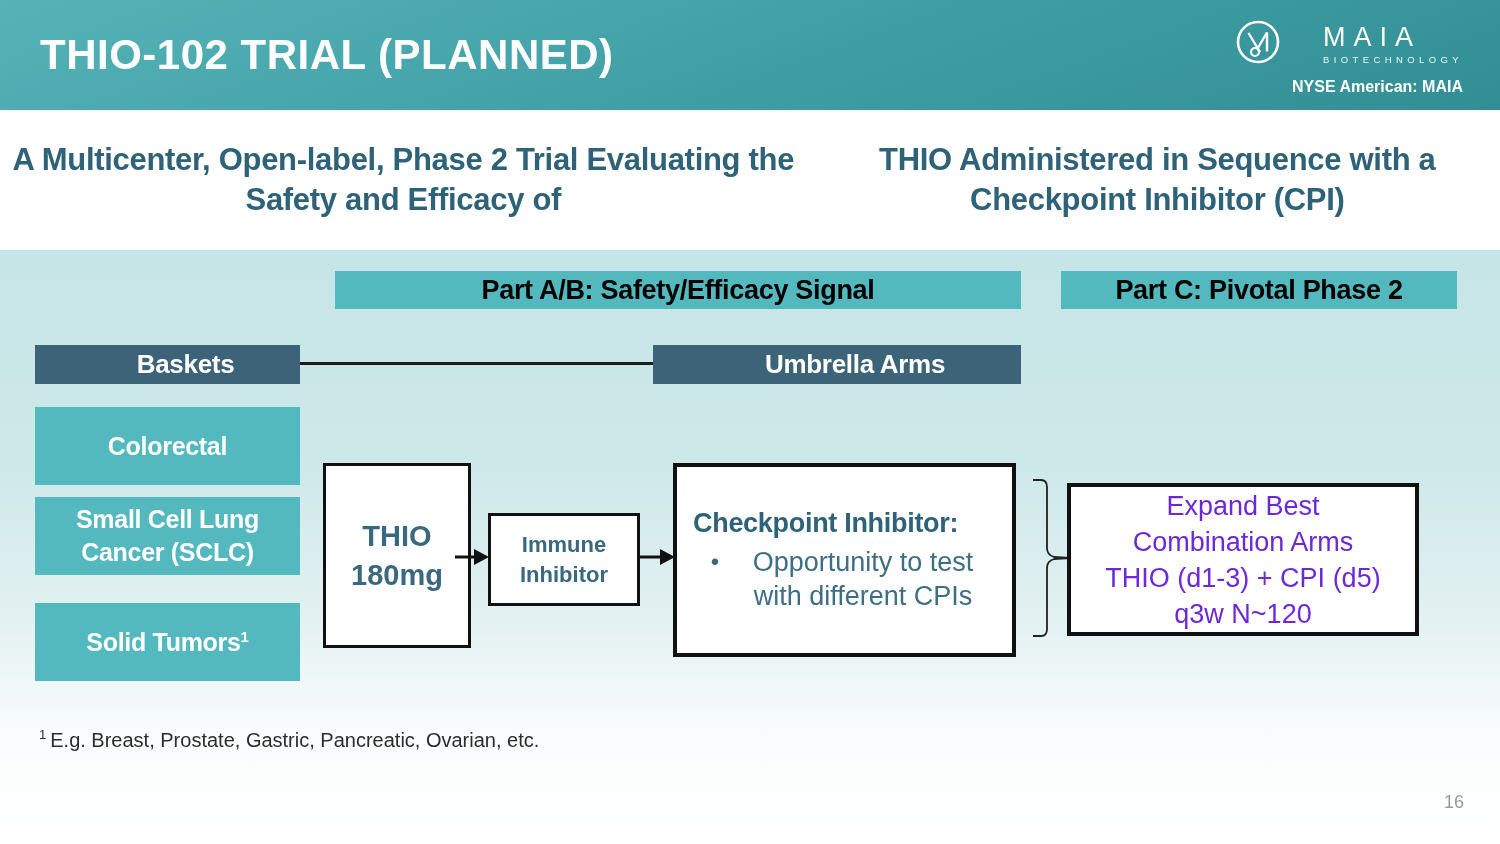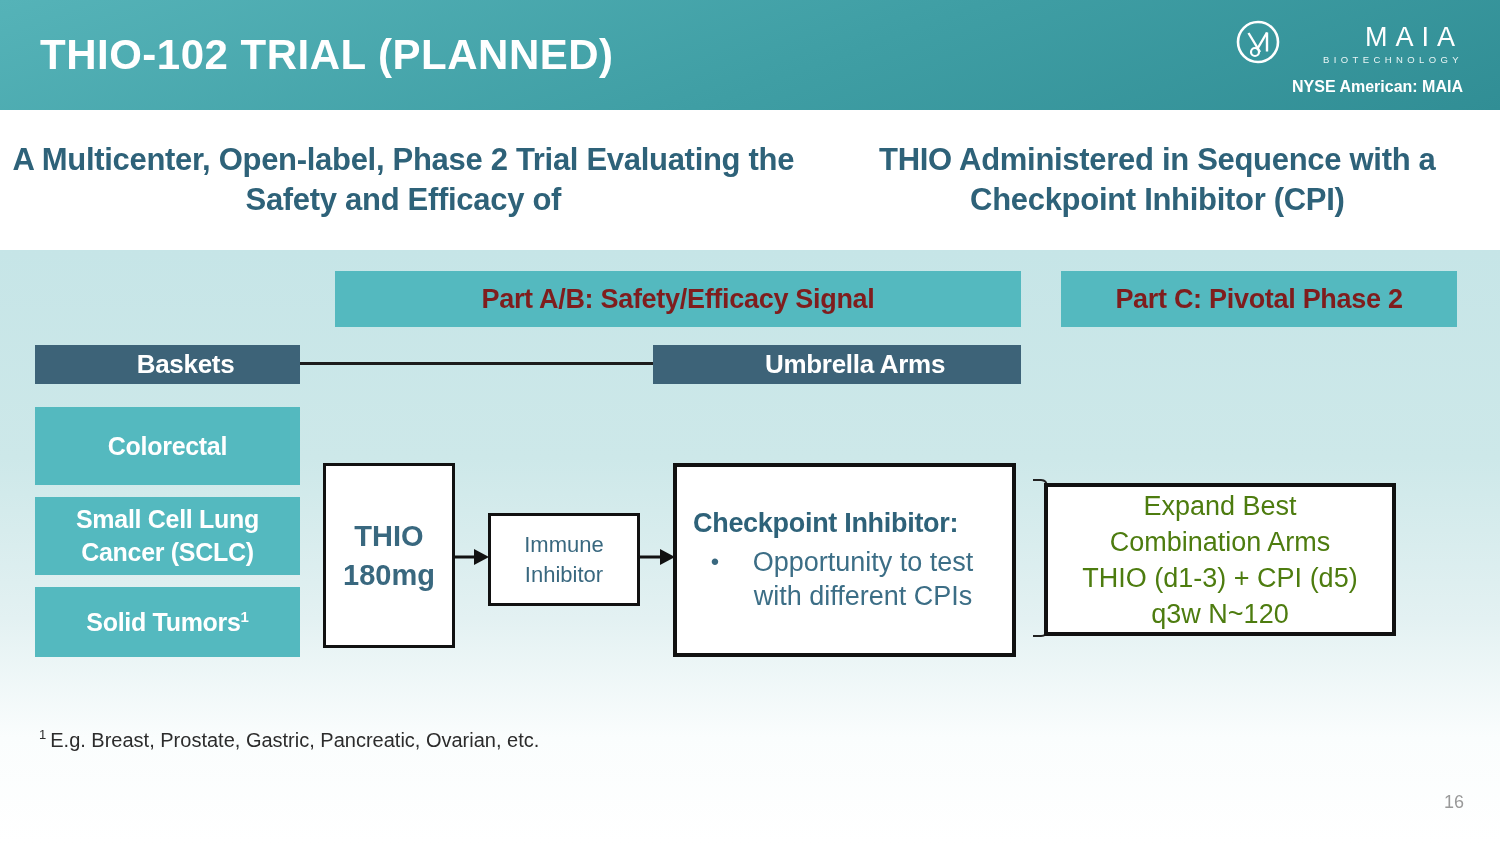--- a/index.html
+++ b/index.html
@@ -19,21 +19,21 @@
   .header-title {
     position:absolute; left:40px; top:0; height:110px;
     display:flex; align-items:center;
     color:#ffffff; font-size:42px; font-weight:800; letter-spacing:0.5px;
   }
   .logo-block {
     position:absolute; right:37px; top:18px;
     display:flex; flex-direction:column; align-items:flex-end;
   }
   .logo-row { display:flex; align-items:center; gap:9px; }
-  .logo-texts { display:flex; flex-direction:column; align-items:flex-end;margin-left:32px; }
+  .logo-texts { display:flex; flex-direction:column; align-items:flex-start;margin-left:32px; }
   .logo-brand { color:#ffffff; font-size:27px; font-weight:400; letter-spacing:8px; line-height:27px; }
   .logo-sub { color:#eaf6f6; font-size:9.5px; font-weight:400; letter-spacing:4.4px; margin-top:3px; }
   .ticker { margin-top:8px; color:#ffffff; font-size:16px; font-weight:700; }
 
   
   .subtitle {
     position:absolute; left:0; top:110px; width:1500px; height:140px;
     background:#ffffff; display:flex; flex-direction:row;
     align-items:center; justify-content:center; gap:8px;
   }
@@ -42,23 +42,23 @@
     text-align:center; line-height:1.3;
   }
 
   
   .content {
     position:absolute; left:0; top:250px; width:1500px; height:594px;
     background:linear-gradient(180deg,#c6e5e7 0%, #cde8e9 35%, #e3f1f2 62%, #fafdfd 82%, #ffffff 100%);
   }
 
   .part-band {
-    position:absolute; height:56px; background:#54b9bf;
+    position:absolute; height:38px; background:#54b9bf;
     display:flex; align-items:center; justify-content:center;
-    color:#7f1d1d; font-size:27px; font-weight:700; letter-spacing:-0.3px;
+    color:#000000; font-size:27px; font-weight:700; letter-spacing:-0.3px;
   }
   .part-ab { left:335px; top:271px; width:686px; }
   .part-c  { left:1061px; top:271px; width:396px; }
 
   .slate-box {
     position:absolute; height:39px; background:#3d6378;
     display:flex; align-items:center; justify-content:center;
     color:#ffffff; font-size:26px; font-weight:700; letter-spacing:-0.3px;padding-left:36px;
   }
   .baskets-hdr  { left:35px; top:345px; width:265px; }
@@ -68,55 +68,55 @@
   .basket-list {
     position:absolute; left:35px; top:407px; width:265px;
     display:flex; flex-direction:column; gap:12px;
   }
   .basket-item {
     background:#54b9bf; color:#ffffff; font-size:25px; font-weight:700;
     display:flex; flex-direction:column; align-items:center; justify-content:center;
     text-align:center; line-height:33px; letter-spacing:-0.3px;
   }
   .bi-tall { height:78px; }
-  .bi-short { height:70px; }
+  .bi-short { height:78px;margin-top:16px; }
   .basket-item sup { font-size:15px; line-height:0; }
 
   .white-box {
     position:absolute; background:#ffffff; border:3px solid #111111;
     display:flex; flex-direction:column; align-items:center; justify-content:center;
     text-align:center;
   }
-  .thio-box { left:323px; top:463px; width:132px; height:185px;
+  .thio-box { left:323px; top:463px; width:148px; height:185px;
     color:#39687f; font-size:29px; font-weight:700; line-height:39px; }
   .immune-box { left:488px; top:513px; width:152px; height:93px;
-    color:#39687f; font-size:22px; font-weight:400; line-height:30px; }
+    color:#39687f; font-size:22px; font-weight:700; line-height:30px; }
 
   .arrow { position:absolute; }
   .arrow-1 { left:455px; top:546px; }
   .arrow-2 { left:638px; top:546px; }
 
   .checkpoint-box {
     position:absolute; left:673px; top:463px; width:343px; height:194px;
     background:#ffffff; border:4px solid #111111;
     display:flex; flex-direction:column; justify-content:center;
     padding:6px 10px 6px 16px;
   }
   .checkpoint-title { color:#2e6279; font-size:27px; font-weight:700; letter-spacing:-0.3px; margin-bottom:6px; }
   .checkpoint-bullet-row { display:flex; align-items:flex-start; }
   .bullet-glyph { width:44px; text-align:center; color:#39687f; font-size:24px; line-height:34px; }
   .bullet-text { width:252px; text-align:center; color:#3c6e86; font-size:27px; font-weight:400; line-height:34px; }
 
   .brace { position:absolute; left:1032px; top:478px; }
 
   .expand-box {
-    position:absolute; left:1044px; top:483px; width:352px; height:153px;
+    position:absolute; left:1067px; top:483px; width:352px; height:153px;
     background:#ffffff; border:4px solid #111111;
     display:flex; flex-direction:column; align-items:center; justify-content:center;
-    color:#4d7c0f; font-size:27px; font-weight:400; line-height:36px; text-align:center;
+    color:#6d28d9; font-size:27px; font-weight:400; line-height:36px; text-align:center;
   }
 
   .footnote { position:absolute; left:39px; top:727px; color:#2c2c2c; font-size:20px; font-weight:400; }
   .footnote sup { font-size:13px; margin-right:4px; }
 
   .page-number { position:absolute; right:36px; top:792px; color:#999999; font-size:18px; }
 </style>
 </head>
 <body>
 

